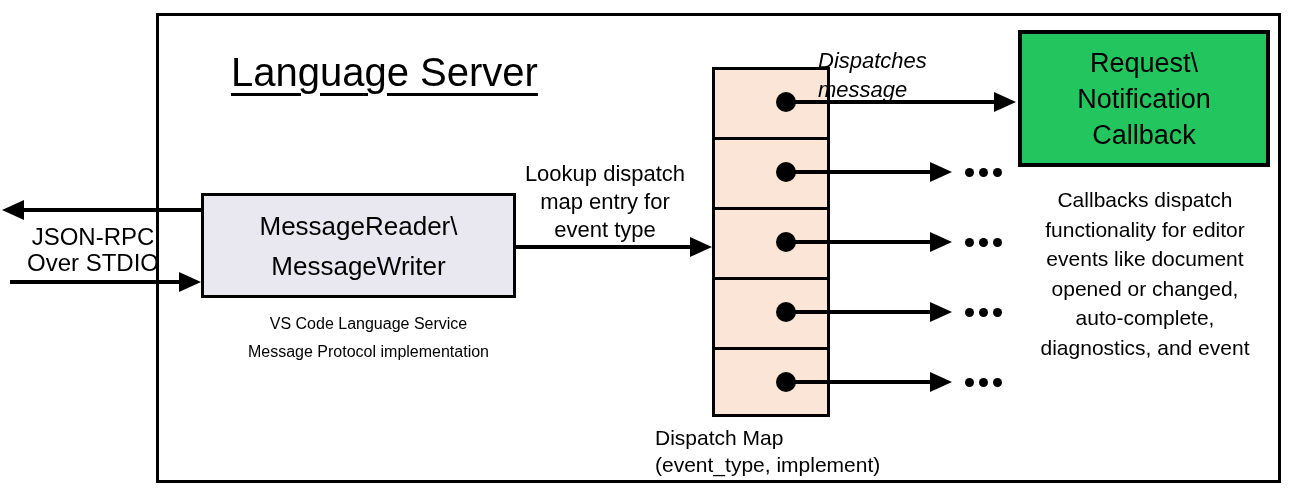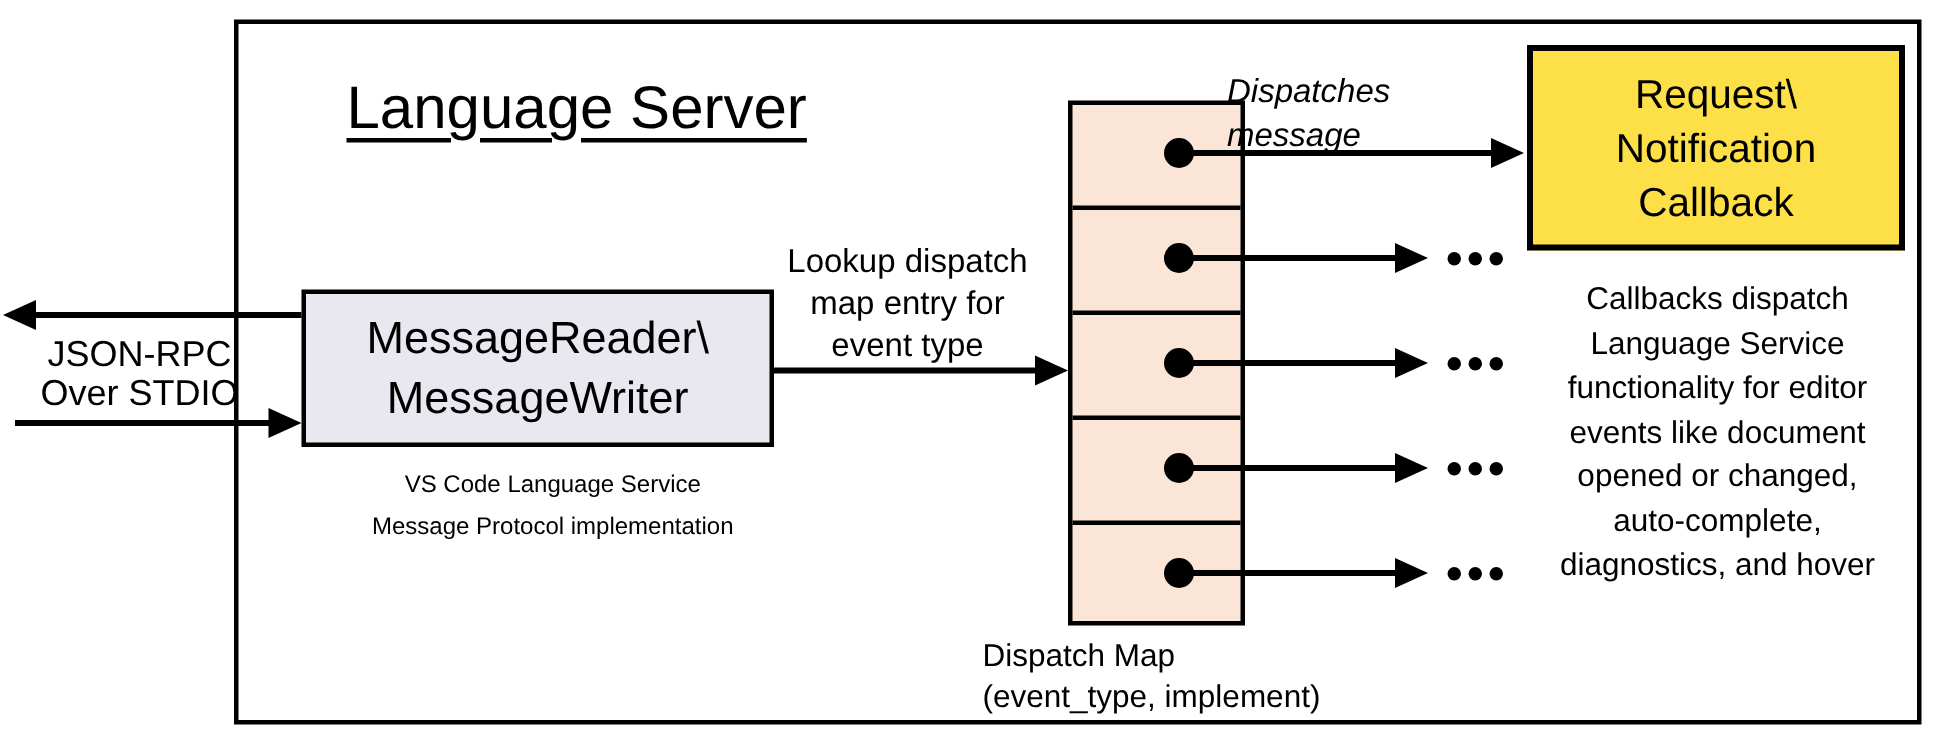--- a/index.html
+++ b/index.html
@@ -9,35 +9,35 @@
   }
   .abs{position:absolute;}
   
   #outer-box{left:156px;top:13px;width:1119px;height:464px;border:3px solid #000;background:#fff;}
   
   #title{left:231px;top:50px;font-size:40px;font-weight:500;letter-spacing:0px;
     text-decoration:underline;text-decoration-thickness:3px;text-underline-offset:7px;}
   
   #reader-box{left:201px;top:193px;width:315px;height:105px;background:#e9e7f0;border:3px solid #000;
     display:flex;flex-direction:column;justify-content:center;align-items:center;
-    font-size:30px;line-height:40px;box-sizing:border-box;}
+    font-size:26px;line-height:40px;box-sizing:border-box;}
   #reader-caption{left:196px;top:310px;width:345px;text-align:center;font-size:16px;line-height:28px;}
   
   #stdio-label{left:13px;top:224px;width:160px;text-align:center;font-size:24px;line-height:26px;}
   
   #lookup-label{left:515px;top:160px;width:180px;text-align:center;font-size:22px;line-height:28px;}
   
   #dispatches-label{left:818px;top:46px;width:145px;text-align:left;font-style:italic;font-size:22px;line-height:29px;}
   
   #dispatch-map{left:712px;top:67px;width:118px;height:350px;background:#fbe5d6;border:3px solid #000;box-sizing:border-box;}
   .map-divider{position:absolute;left:0;width:112px;height:3px;background:#000;}
   .map-dot{position:absolute;width:20px;height:20px;border-radius:50%;background:#000;}
   #map-caption{left:655px;top:424px;width:232px;text-align:left;font-size:21px;line-height:27px;}
   
-  #callback-box{left:1018px;top:30px;width:252px;height:137px;background:#fde047;border:4px solid #000;
+  #callback-box{left:1018px;top:30px;width:252px;height:137px;background:#22c55e;border:4px solid #000;
     display:flex;flex-direction:column;justify-content:center;align-items:center;
     font-size:27px;line-height:36px;box-sizing:border-box;}
   #callback-caption{left:1020px;top:185px;width:250px;text-align:center;font-size:21px;line-height:29.5px;}
   
   .hline{position:absolute;height:4px;background:#000;}
   .ah-right{position:absolute;width:0;height:0;border-top:10px solid transparent;border-bottom:10px solid transparent;border-left:22px solid #000;}
   .ah-left{position:absolute;width:0;height:0;border-top:10px solid transparent;border-bottom:10px solid transparent;border-right:22px solid #000;}
   .ellipsis{position:absolute;display:flex;gap:5px;}
   .ellipsis i{display:block;width:9px;height:9px;border-radius:50%;background:#000;}
 </style>
@@ -137,21 +137,20 @@
   </div>
 
   <div class="abs" id="callback-box">
     <div>Request\</div>
     <div>Notification</div>
     <div>Callback</div>
   </div>
 
   <div class="abs" id="callback-caption">
     <div>Callbacks dispatch</div>
-    <div>Language Service</div>
     <div>functionality for editor</div>
     <div>events like document</div>
     <div>opened or changed,</div>
     <div>auto-complete,</div>
-    <div>diagnostics, and hover</div>
+    <div>diagnostics, and event</div>
   </div>
 
 </div>
 
 </body></html>

